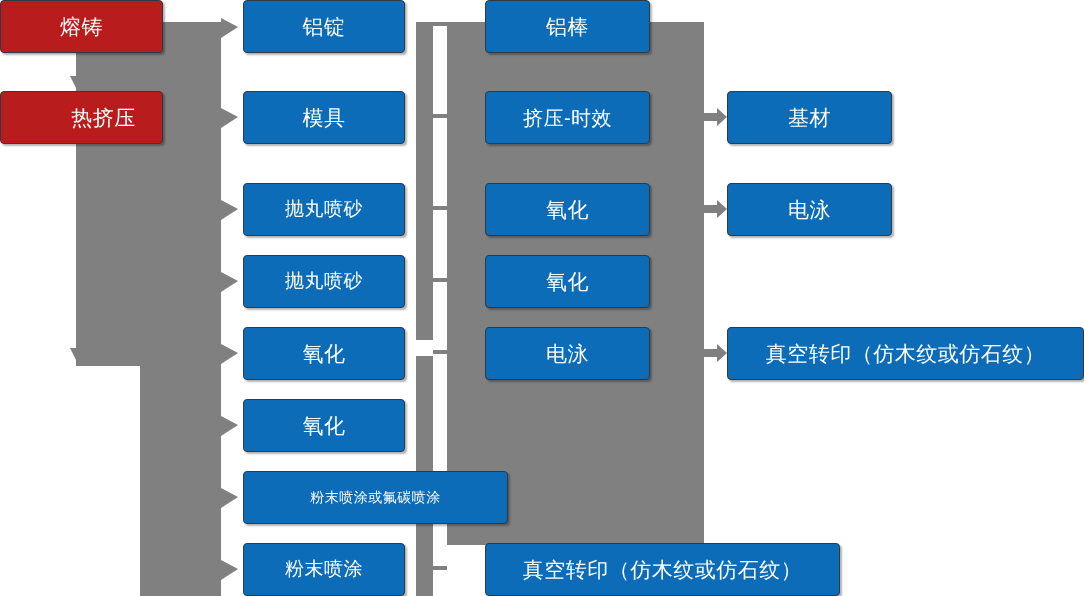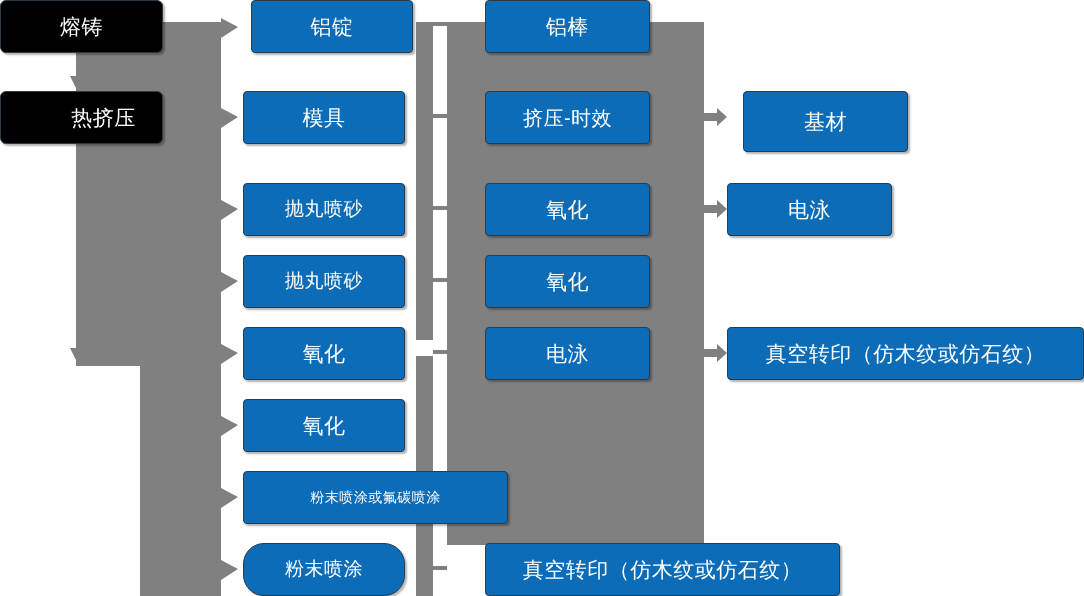--- a/index.html
+++ b/index.html
@@ -35,22 +35,21 @@
     color: #ffffff;
     border: 1px solid #2e3a44;
     border-radius: 4px;
     box-shadow: 2px 2px 2px rgba(0,0,0,0.30);
     text-align: center;
     line-height: 1.1;
     white-space: nowrap;
     letter-spacing: 0.5px;
   }
   .node.dark {
-    background: #000000;
-    border-radius: 6px;
+    background: #b91c1c;
   }
   .node.bright {
     background: #0C6CB8;
   }
   .node-label {
     display: block;
   }
 </style>
 </head>
 <body>
@@ -105,42 +104,42 @@
     </g>
   </svg>
 
   <div class="node dark" style="left:0px;  top:0px;   width:163px; height:53px; font-size:21px;">
     <span class="node-label">熔铸</span>
   </div>
   <div class="node dark" style="left:0px;  top:91px;  width:163px; height:53px; font-size:21px;padding-left:44px;">
     <span class="node-label">热挤压</span>
   </div>
 
-  <div class="node bright" style="left:243px; top:0px;   width:162px; height:53px; font-size:21px;margin-left:8px;">
+  <div class="node bright" style="left:243px; top:0px;   width:162px; height:53px; font-size:21px;">
     <span class="node-label">铝锭</span>
   </div>
   <div class="node bright" style="left:243px; top:91px;  width:162px; height:53px; font-size:21px;align-items:center;">
     <span class="node-label">模具</span>
   </div>
   <div class="node bright" style="left:243px; top:183px; width:162px; height:53px; font-size:19px;">
     <span class="node-label">抛丸喷砂</span>
   </div>
   <div class="node bright" style="left:243px; top:255px; width:162px; height:53px; font-size:19px;">
     <span class="node-label">抛丸喷砂</span>
   </div>
   <div class="node bright" style="left:243px; top:327px; width:162px; height:53px; font-size:21px;">
     <span class="node-label">氧化</span>
   </div>
   <div class="node bright" style="left:243px; top:399px; width:162px; height:53px; font-size:21px;">
     <span class="node-label">氧化</span>
   </div>
   <div class="node bright" style="left:243px; top:471px; width:265px; height:53px; font-size:14px;">
     <span class="node-label">粉末喷涂或氟碳喷涂</span>
   </div>
-  <div class="node bright" style="left:243px; top:543px; width:162px; height:53px; font-size:19px;border-radius:21px;">
+  <div class="node bright" style="left:243px; top:543px; width:162px; height:53px; font-size:19px;">
     <span class="node-label">粉末喷涂</span>
   </div>
 
   <div class="node bright" style="left:485px; top:91px;  width:165px; height:53px; font-size:20px;">
     <span class="node-label">挤压-时效</span>
   </div>
   <div class="node bright" style="left:485px; top:0px;   width:165px; height:53px; font-size:21px;">
     <span class="node-label">铝棒</span>
   </div>
   <div class="node bright" style="left:485px; top:183px; width:165px; height:53px; font-size:21px;">
@@ -149,21 +148,21 @@
   <div class="node bright" style="left:485px; top:255px; width:165px; height:53px; font-size:21px;">
     <span class="node-label">氧化</span>
   </div>
   <div class="node bright" style="left:485px; top:327px; width:165px; height:53px; font-size:21px;">
     <span class="node-label">电泳</span>
   </div>
   <div class="node bright" style="left:485px; top:543px; width:355px; height:53px; font-size:21px;">
     <span class="node-label">真空转印（仿木纹或仿石纹）</span>
   </div>
 
-  <div class="node bright" style="left:743px; top:91px;  width:165px; height:61px; font-size:21px;">
+  <div class="node bright" style="left:727px; top:91px;  width:165px; height:53px; font-size:21px;">
     <span class="node-label">基材</span>
   </div>
   <div class="node bright" style="left:727px; top:183px; width:165px; height:53px; font-size:21px;">
     <span class="node-label">电泳</span>
   </div>
   <div class="node bright" style="left:727px; top:327px; width:357px; height:53px; font-size:21px;">
     <span class="node-label">真空转印（仿木纹或仿石纹）</span>
   </div>
 
 </div>

